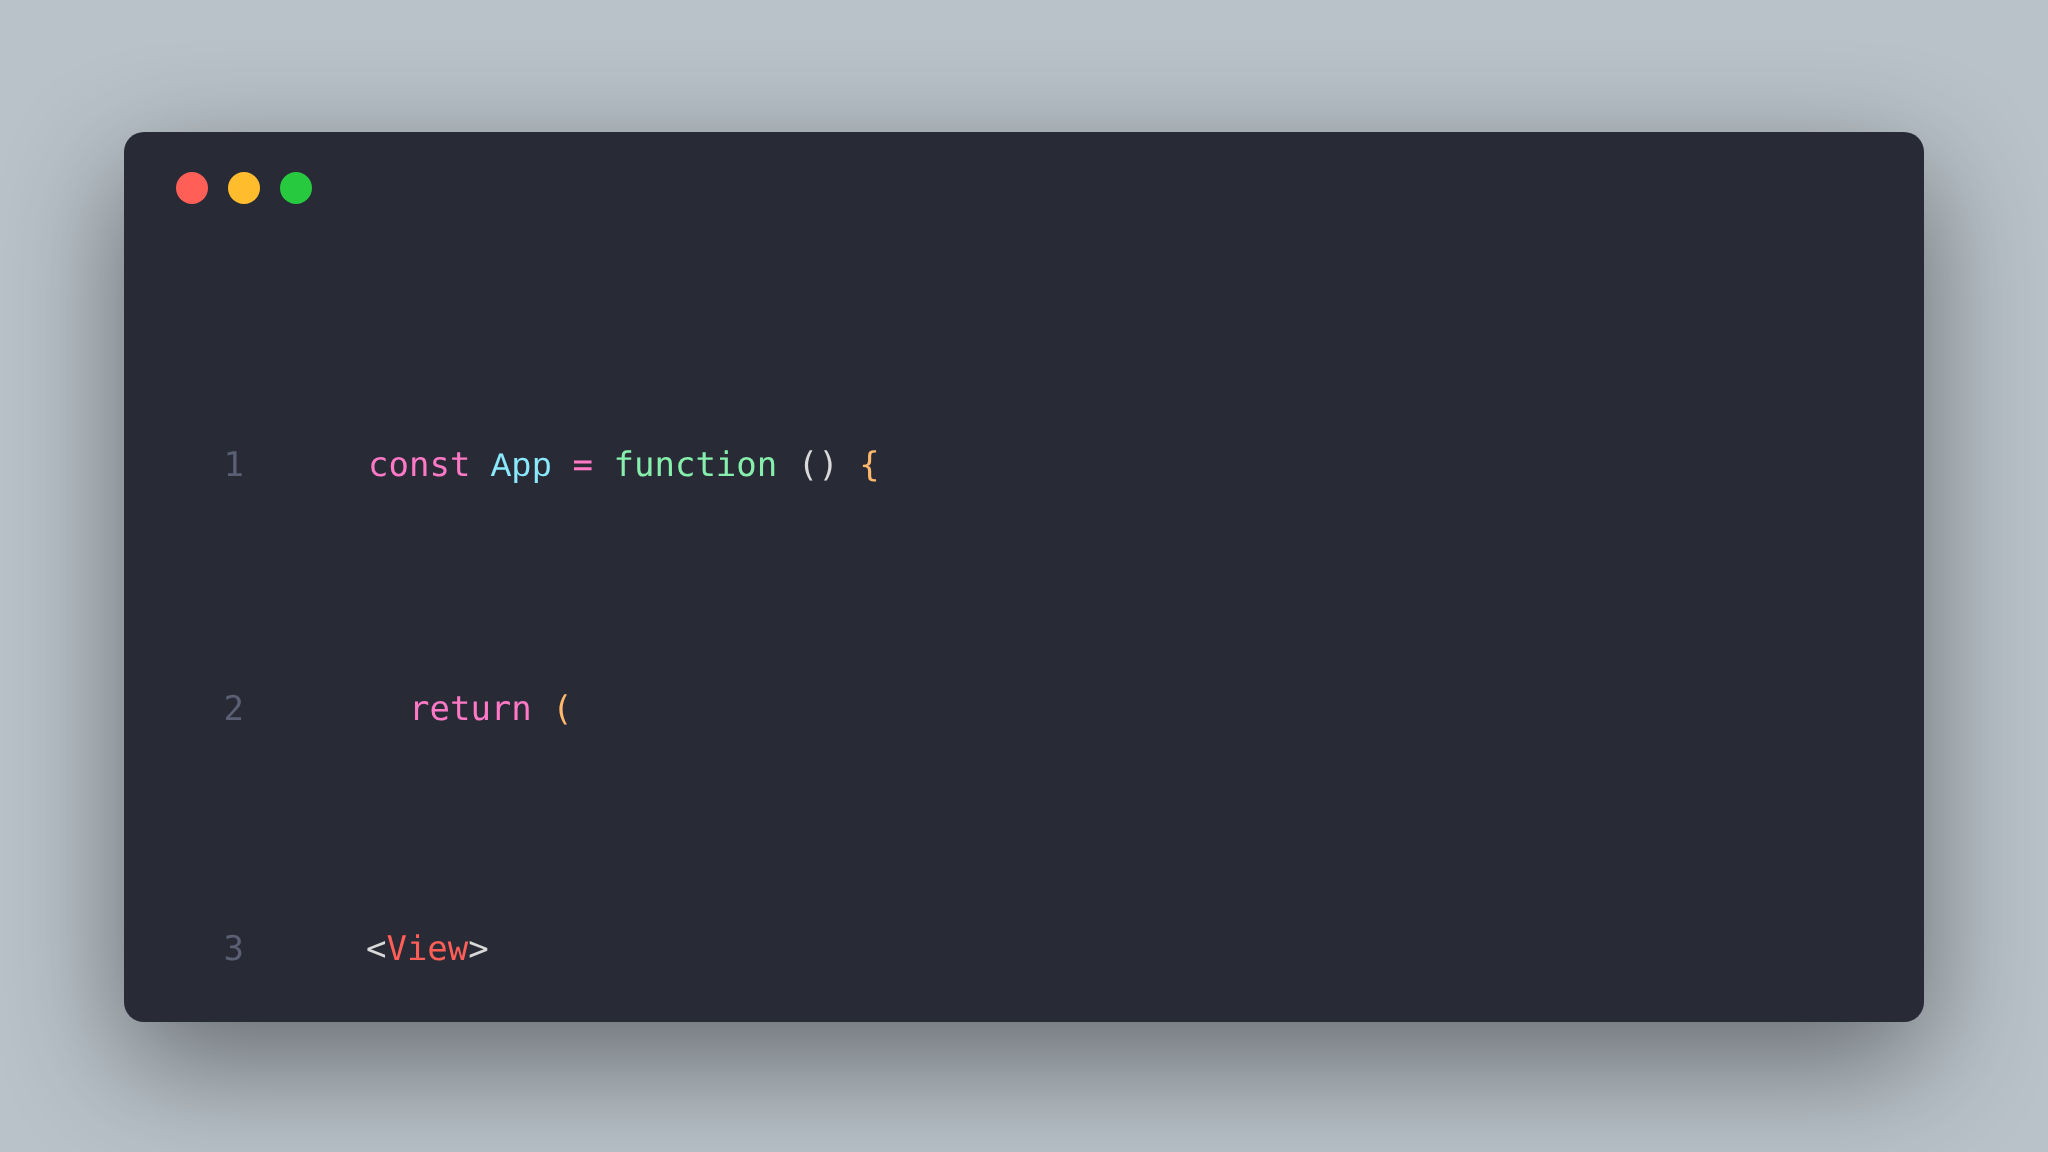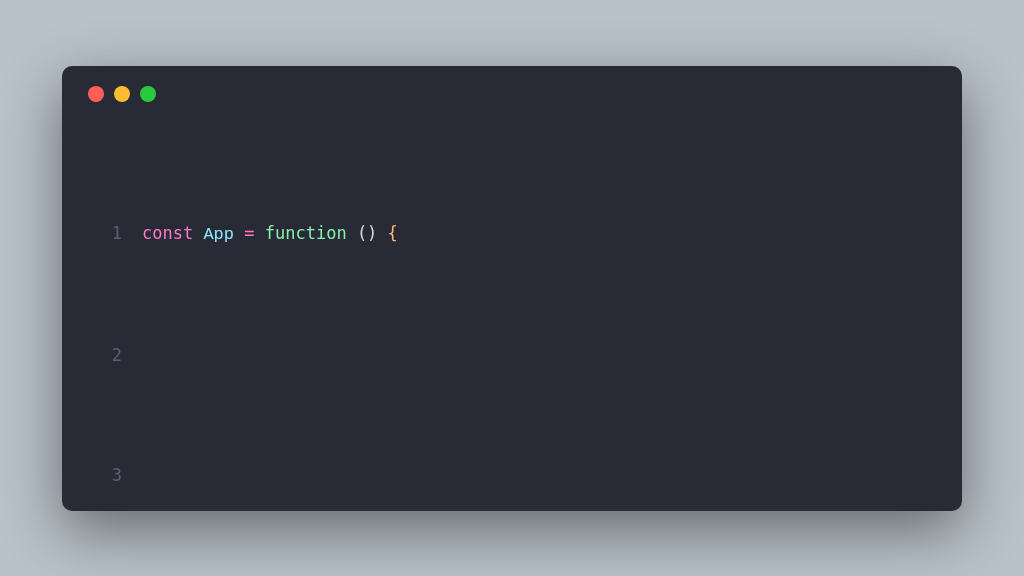--- a/index.html
+++ b/index.html
@@ -44,21 +44,21 @@
   }
   .ln {
     width: 36px;
     text-align: right;
     color: #5a5f73;
     user-select: none;
     flex-shrink: 0;
     margin-right: 20px;
   }
   .content { color: #f8f8f2; }
-  .tk-kw   { color: #ff79c6; }   
+  .tk-kw   { color: #ff79c6; margin-left: 42px; }   
   .tk-func { color: #86efac; }   
   .tk-name { color: #8be9fd; font-family: Liberation Mono, monospace; }   
   .tk-op   { color: #ff79c6; }
   .tk-pun  { color: #d9d9d9; }
   .tk-brace{ color: #ffb86c; }
   .tk-tag  { color: #ff5f56; }   
   .tk-angle{ color: #d9d9d9; }
 </style>
 </head>
 <body>
@@ -72,24 +72,26 @@
 
   <div class="code">
 
     <div class="line">
       <span class="ln">1</span>
       <span class="content"><span class="tk-kw">const </span><span class="tk-name">App</span><span class="tk-op"> = </span><span class="tk-func">function</span><span class="tk-pun"> () </span><span class="tk-brace">{</span></span>
     </div>
 
     <div class="line">
       <span class="ln">2</span>
+      <span class="content"><span>  </span><span class="tk-kw">return</span><span> </span><span class="tk-brace">(</span></span>
     </div>
 
     <div class="line">
       <span class="ln">3</span>
+      <span class="content"><span>    </span><span class="tk-angle">&lt;</span><span class="tk-tag">View</span><span class="tk-angle">&gt;</span></span>
     </div>
 
     
 
     
 
     
 
     
 

